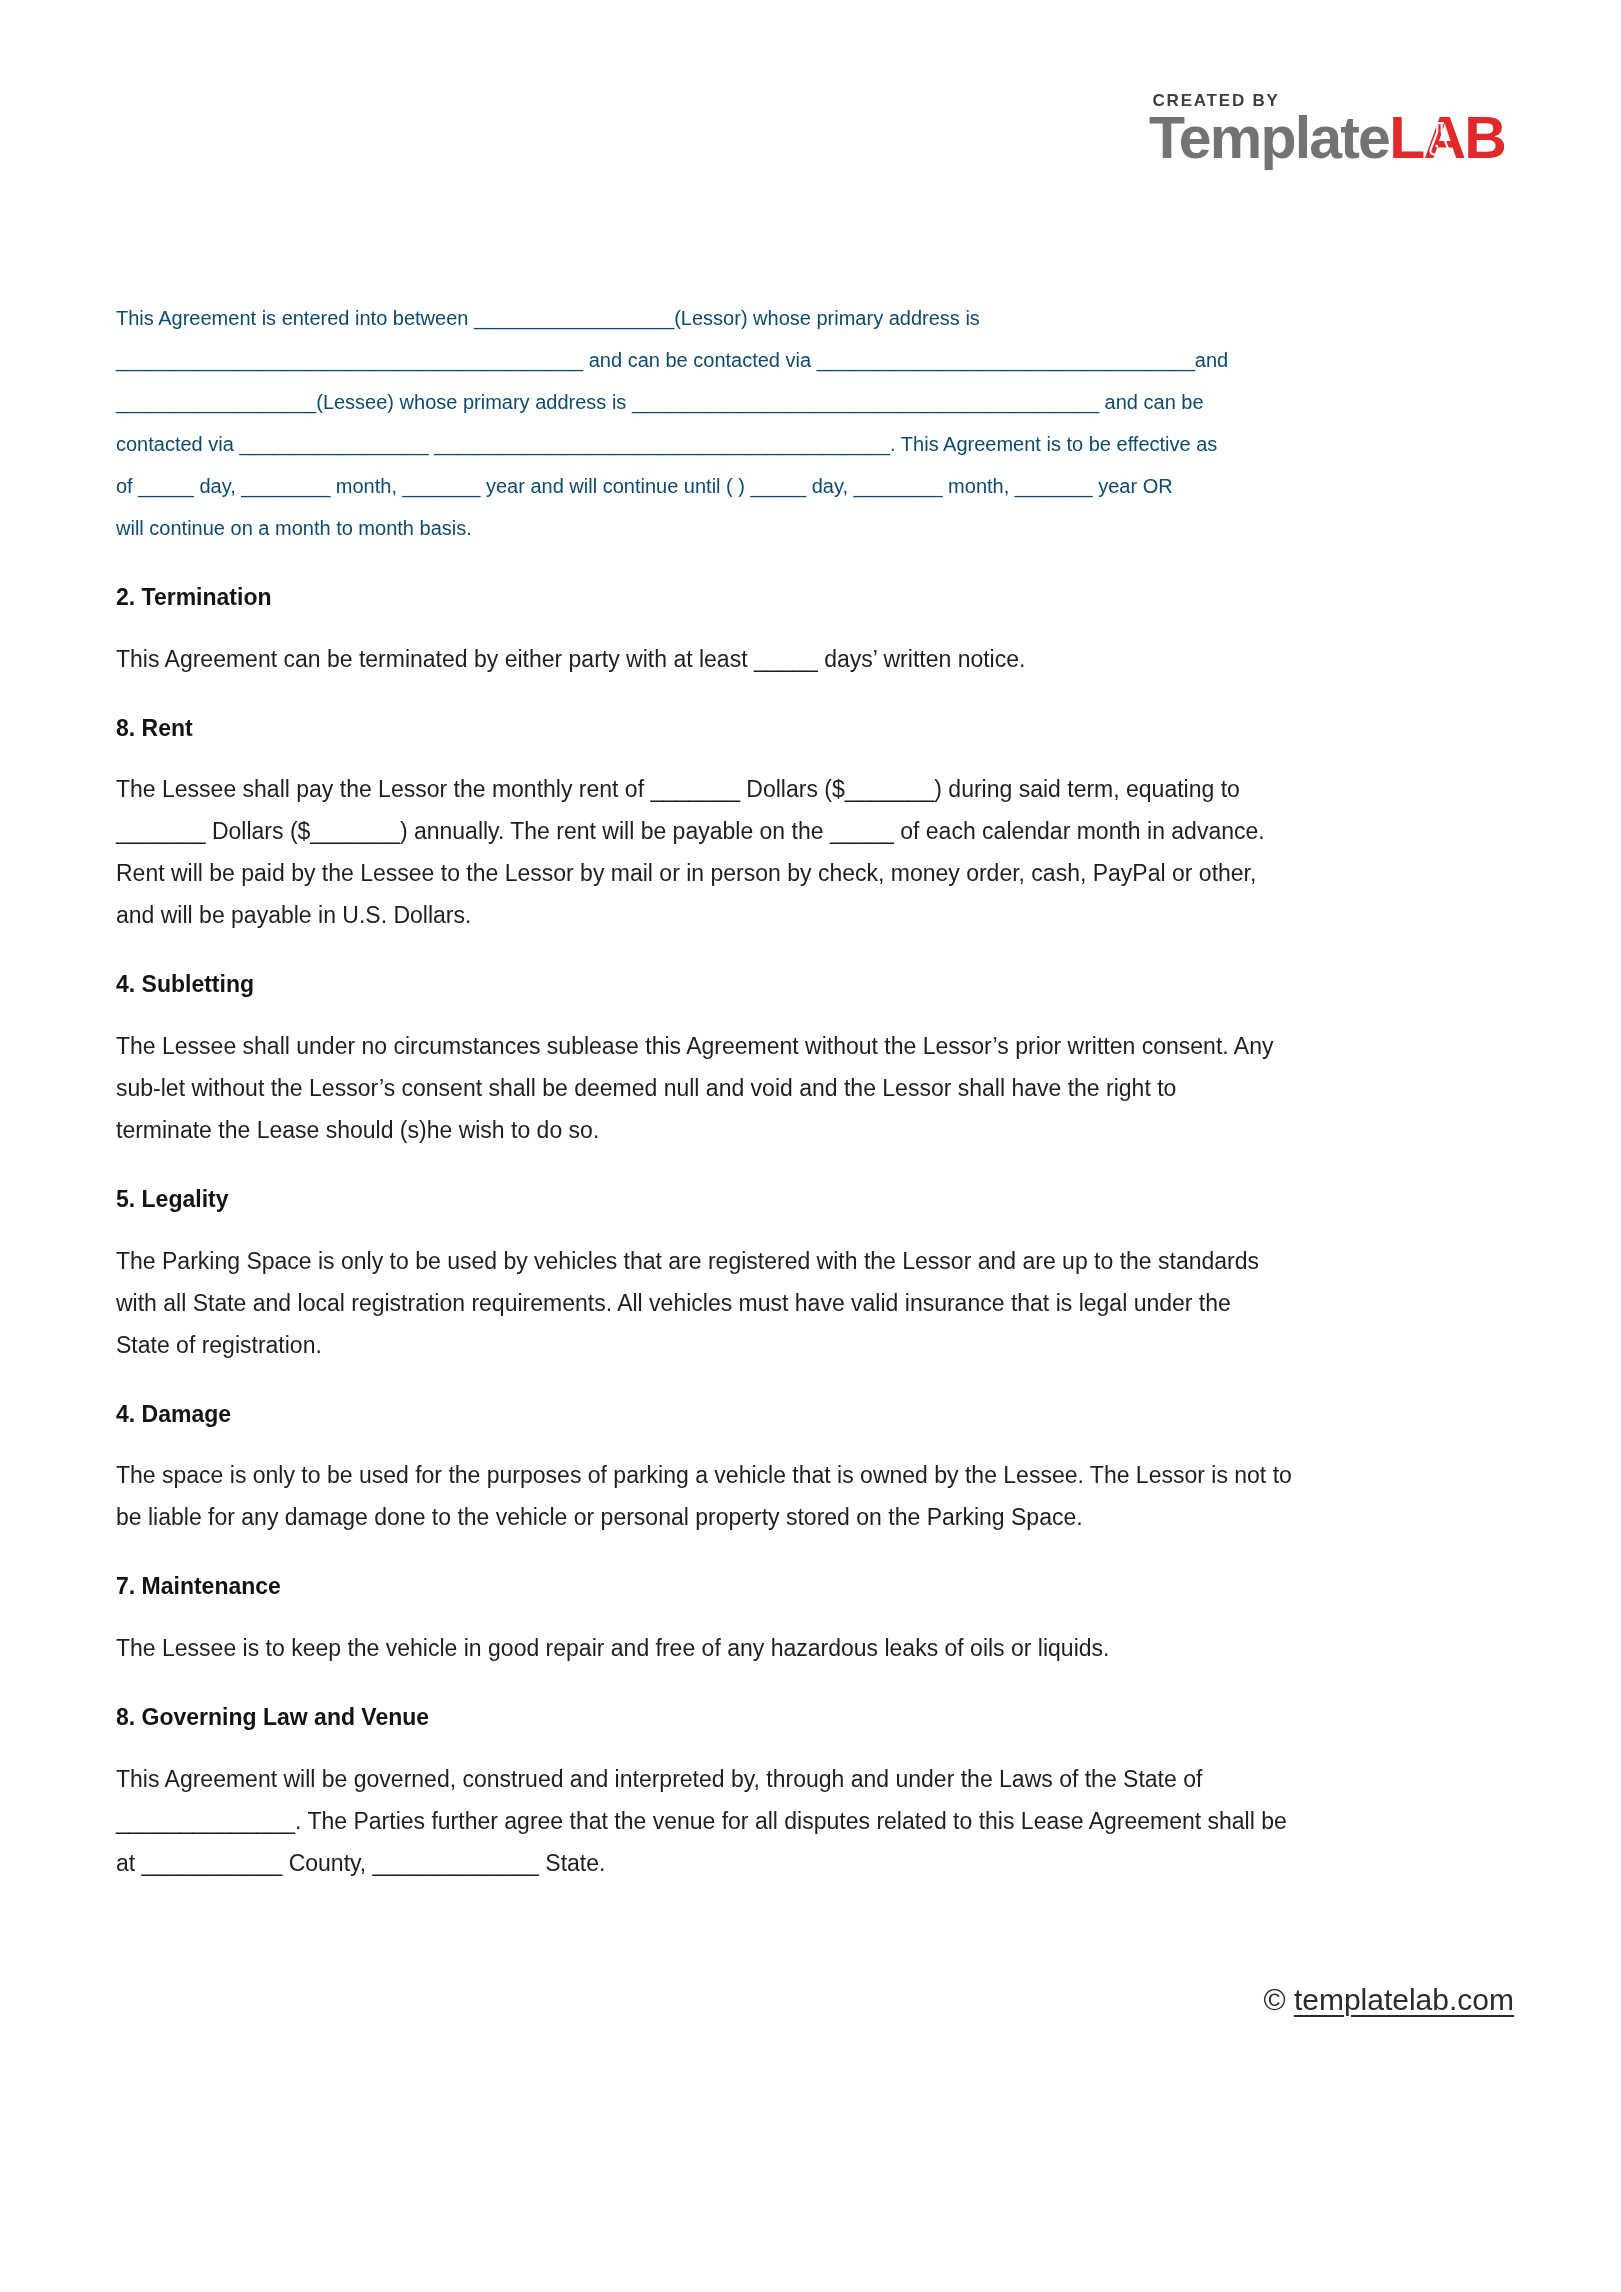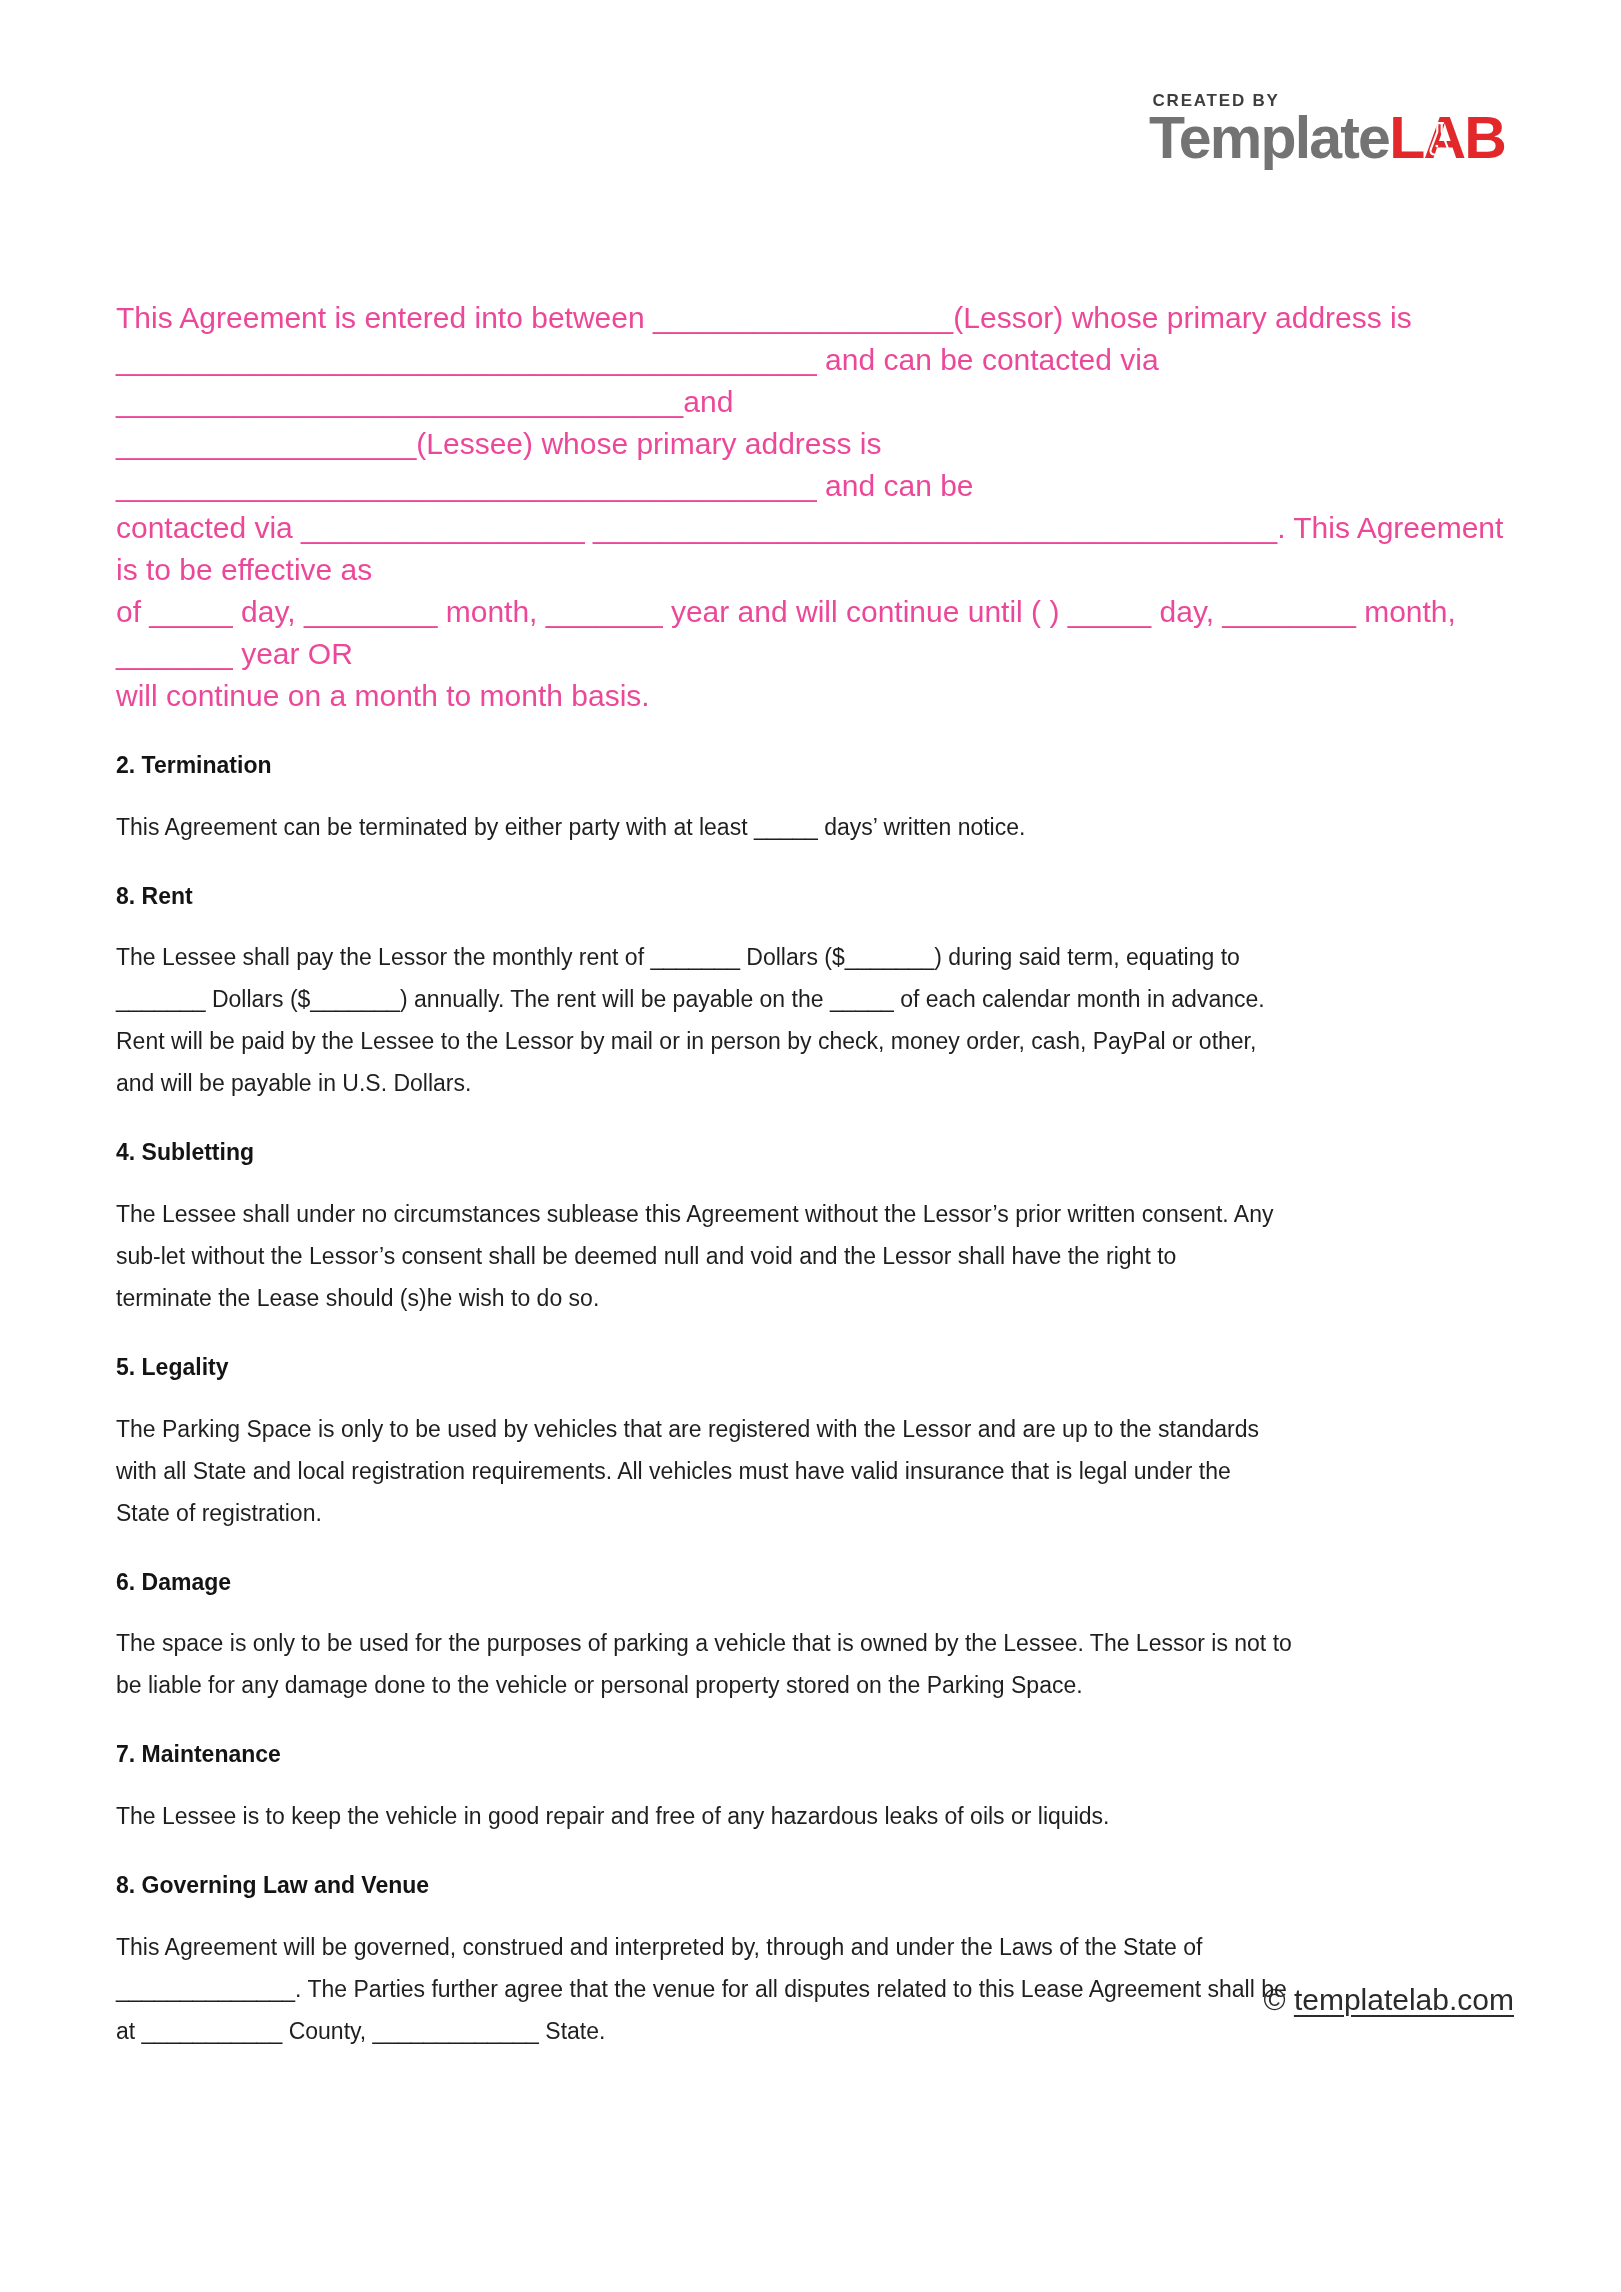--- a/index.html
+++ b/index.html
@@ -55,24 +55,24 @@
     margin: 23px 0 0 0;
     text-align: center;
     font-size: 40px;
     line-height: 50px;
     font-weight: 400;
     color: #2d2d2d;
   }
   
   .intro {
     margin: 129px 0 0 0;
-    font-size: 30px;
+    font-size: 20px;
     line-height: 42px;
     white-space: pre-line;
-    color: #ec4899;
+    color: #0c4a6e;
   }
   section.sec { margin: 0; }
   h2.sec-h {
     margin: 27px 0 19.7px 0;
     font-size: 23px;
     line-height: 42px;
     font-weight: bold;
     color: #141414;
   }
   p.sec-body {
@@ -150,21 +150,21 @@
     </section>
 
     <section class="sec">
       <h2 class="sec-h">5. Legality</h2>
       <p class="sec-body">The Parking Space is only to be used by vehicles that are registered with the Lessor and are up to the standards
 with all State and local registration requirements. All vehicles must have valid insurance that is legal under the
 State of registration.</p>
     </section>
 
     <section class="sec">
-      <h2 class="sec-h">6. Damage</h2>
+      <h2 class="sec-h">4. Damage</h2>
       <p class="sec-body">The space is only to be used for the purposes of parking a vehicle that is owned by the Lessee. The Lessor is not to
 be liable for any damage done to the vehicle or personal property stored on the Parking Space.</p>
     </section>
 
     <section class="sec">
       <h2 class="sec-h">7. Maintenance</h2>
       <p class="sec-body">The Lessee is to keep the vehicle in good repair and free of any hazardous leaks of oils or liquids.</p>
     </section>
 
     <section class="sec">

